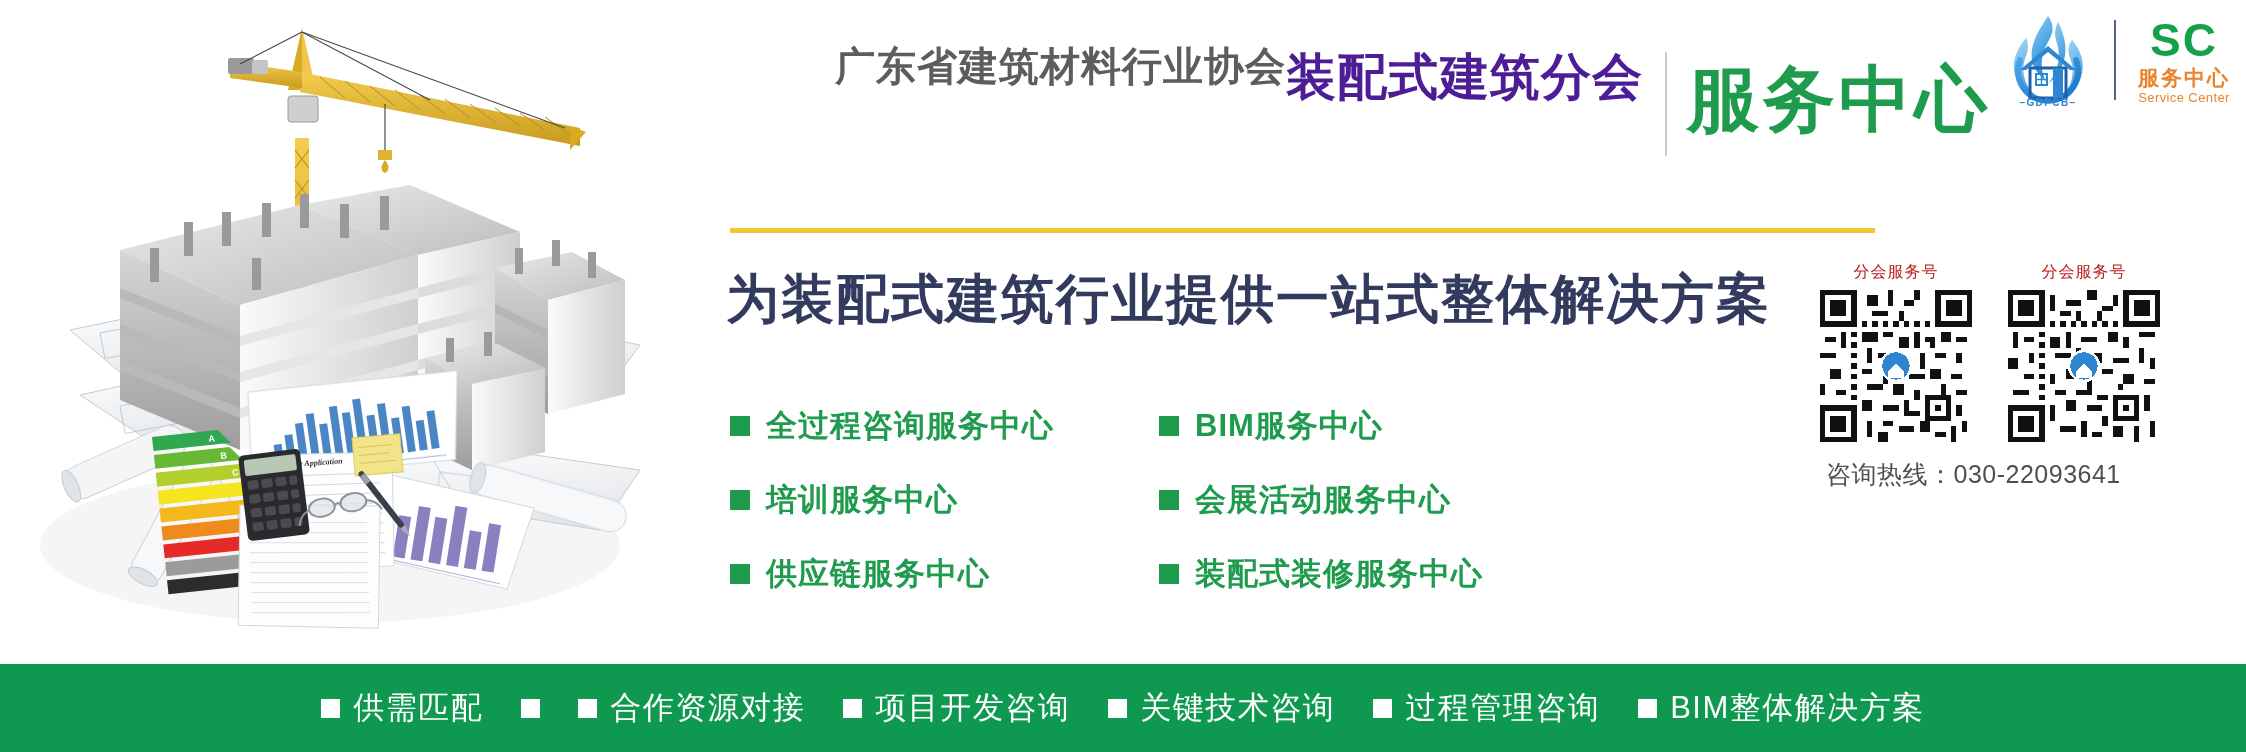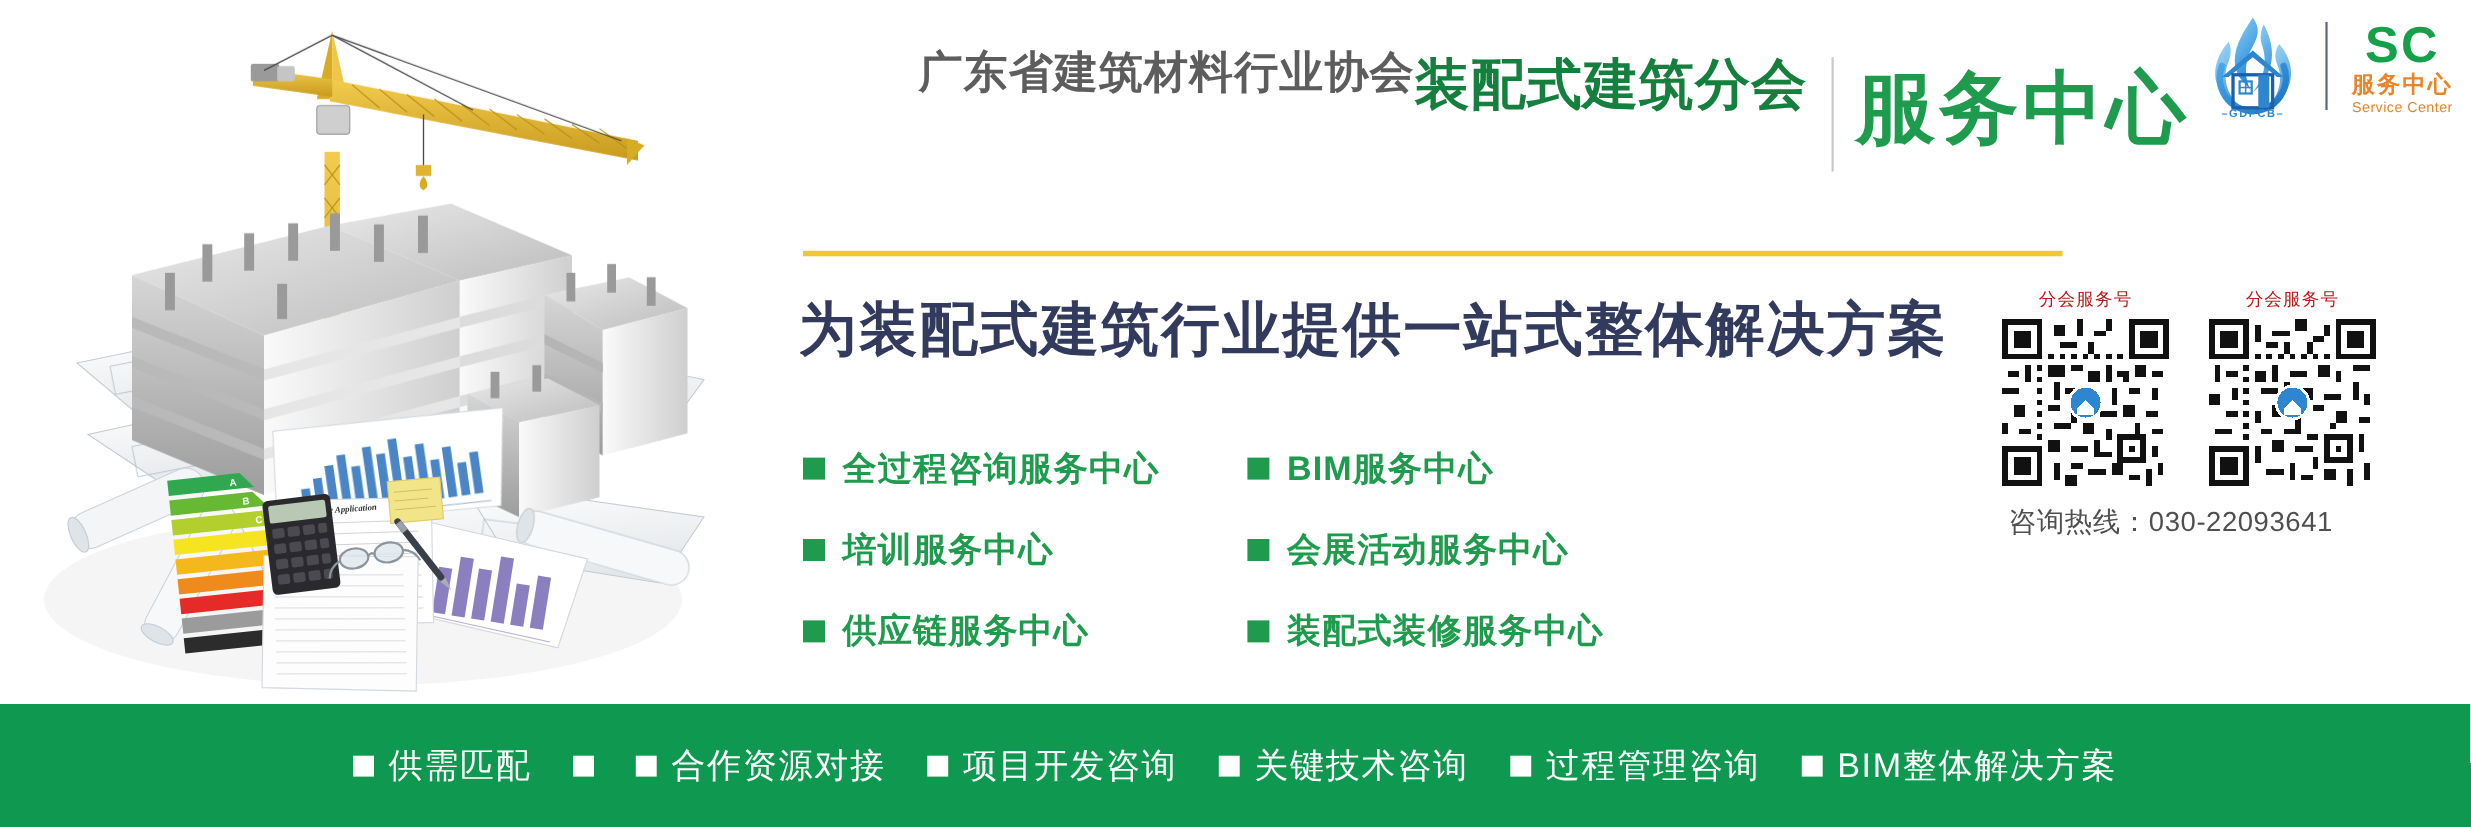--- a/index.html
+++ b/index.html
@@ -59,21 +59,21 @@
   }
   .headline-left{
     display:flex; flex-direction:row;
     line-height:1.0;
   }
   .assoc-line-1{
     font-size:40px; font-weight:bold; color:#5d5d5d;
     letter-spacing:1px; white-space:nowrap;
   }
   .assoc-line-2{
-    font-size:50px; font-weight:bold; color:#15803d;
+    font-size:50px; font-weight:bold; color:#4c1d95;
     letter-spacing:1px; white-space:nowrap; margin-top:6px;
   }
   .headline-divider{
     width:2px; background:#c9c9c9;
     margin:6px 20px 0 22px; height:104px;
   }
   .service-center-big{
     font-size:72px; font-weight:bold; color:#1f9b4e;
     letter-spacing:4px; white-space:nowrap; line-height:1.15;
     margin-top:12px;
@@ -88,21 +88,21 @@
   
   .subtitle{
     position:absolute; left:726px; top:264px;
     font-size:53px; font-weight:bold; color:#323a5e;
     letter-spacing:2px; white-space:nowrap;
   }
 
   
   .svc-cols{
     position:absolute; left:730px; top:405px;
-    display:flex; gap:80px;
+    display:flex; gap:105px;
   }
   .svc-col{ display:flex; flex-direction:column; gap:32px; }
   .svc-item{
     display:flex; align-items:center; gap:16px;
     white-space:nowrap;
   }
   .svc-bullet{
     width:20px; height:20px; background:#1f9b4e; flex:0 0 auto;
     display:inline-block;
   }
@@ -122,21 +122,21 @@
   }
   .qr-img{ width:152px; height:152px; display:block; background:#fff; }
   .hotline{
     margin-top:16px; font-size:25px; color:#4f4f4f;
     letter-spacing:.5px; text-align:left; padding-left:6px; white-space:nowrap;
   }
 
   
   .footer-bar{
     position:absolute; left:0; bottom:0;
-    width:2246px; height:112px;
+    width:2246px; height:88px;
     background:#0f9950;
     display:flex; align-items:center; justify-content:center;
     gap:38px;
   }
   .foot-item{ display:flex; align-items:center; gap:13px; white-space:nowrap; }
   .foot-bullet{
     width:19px; height:19px; background:#ffffff; flex:0 0 auto;
     display:inline-block;
   }
   .foot-label{

